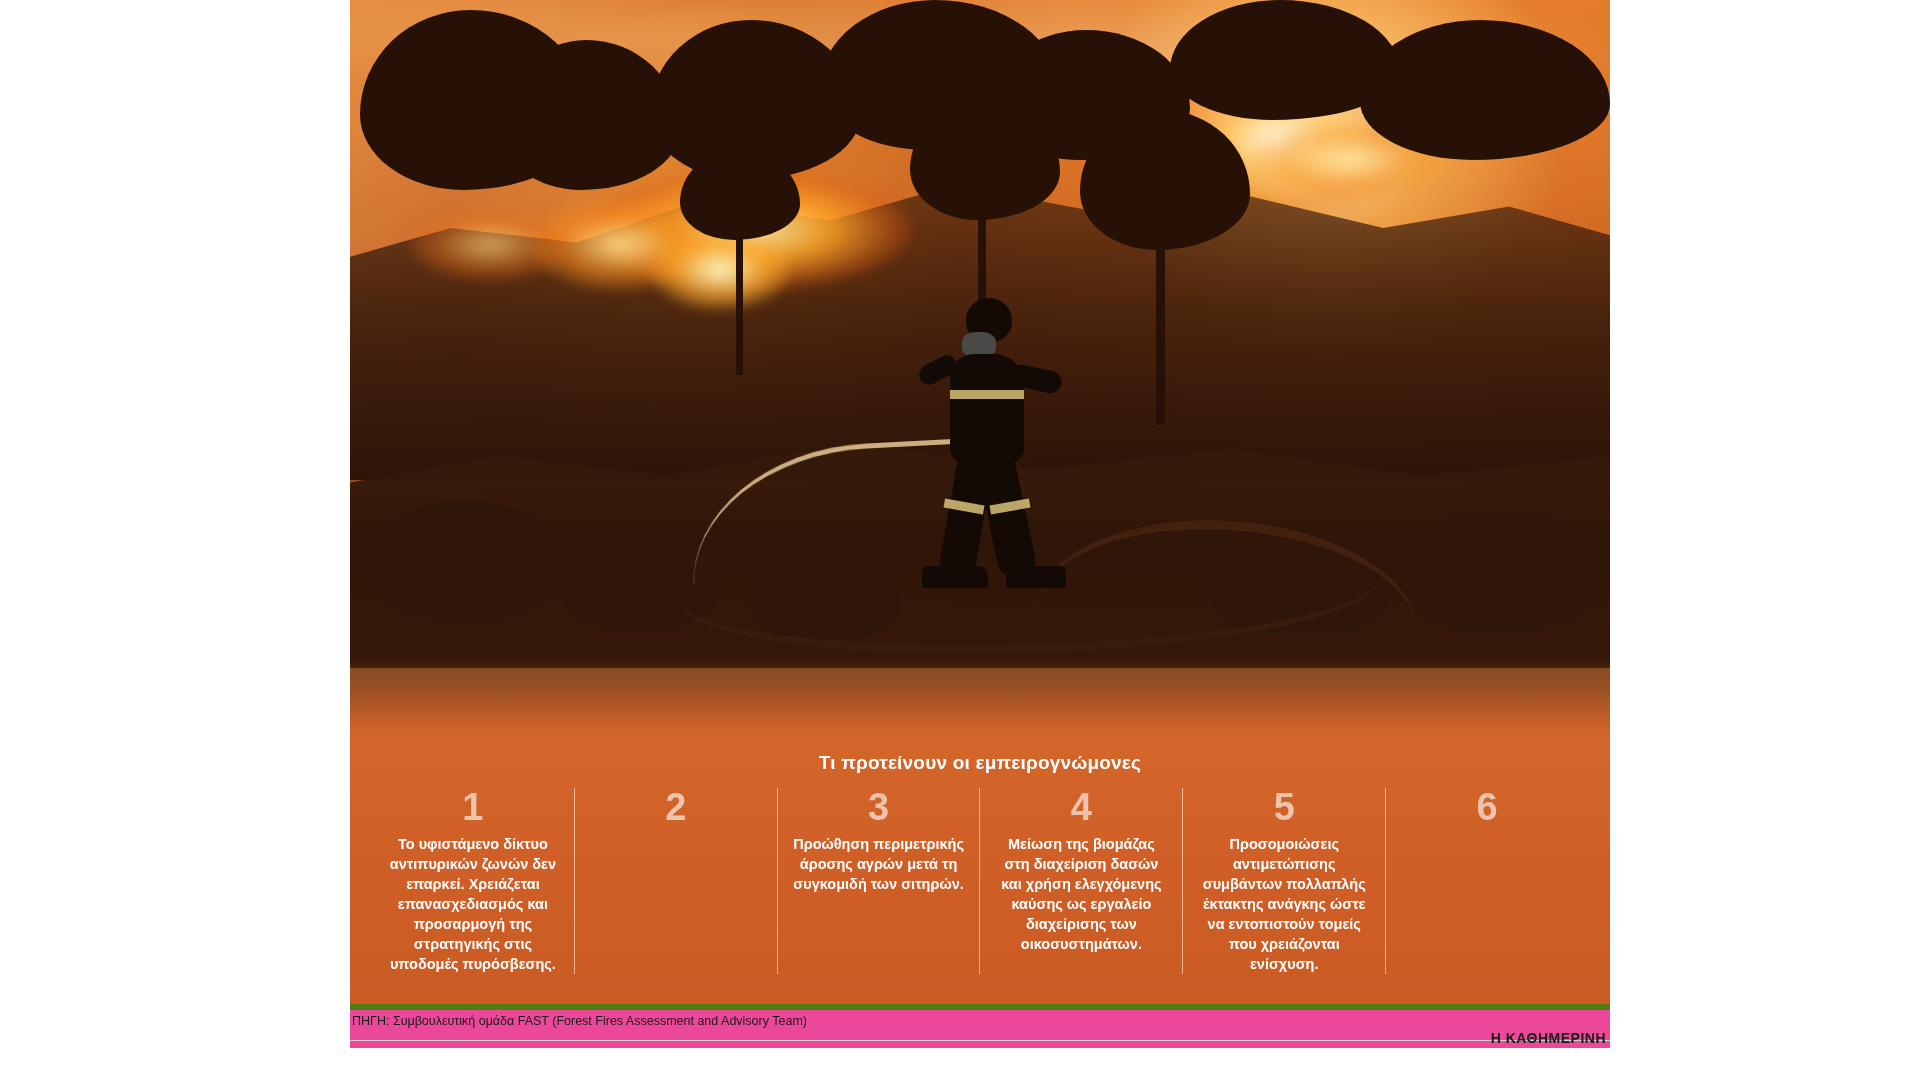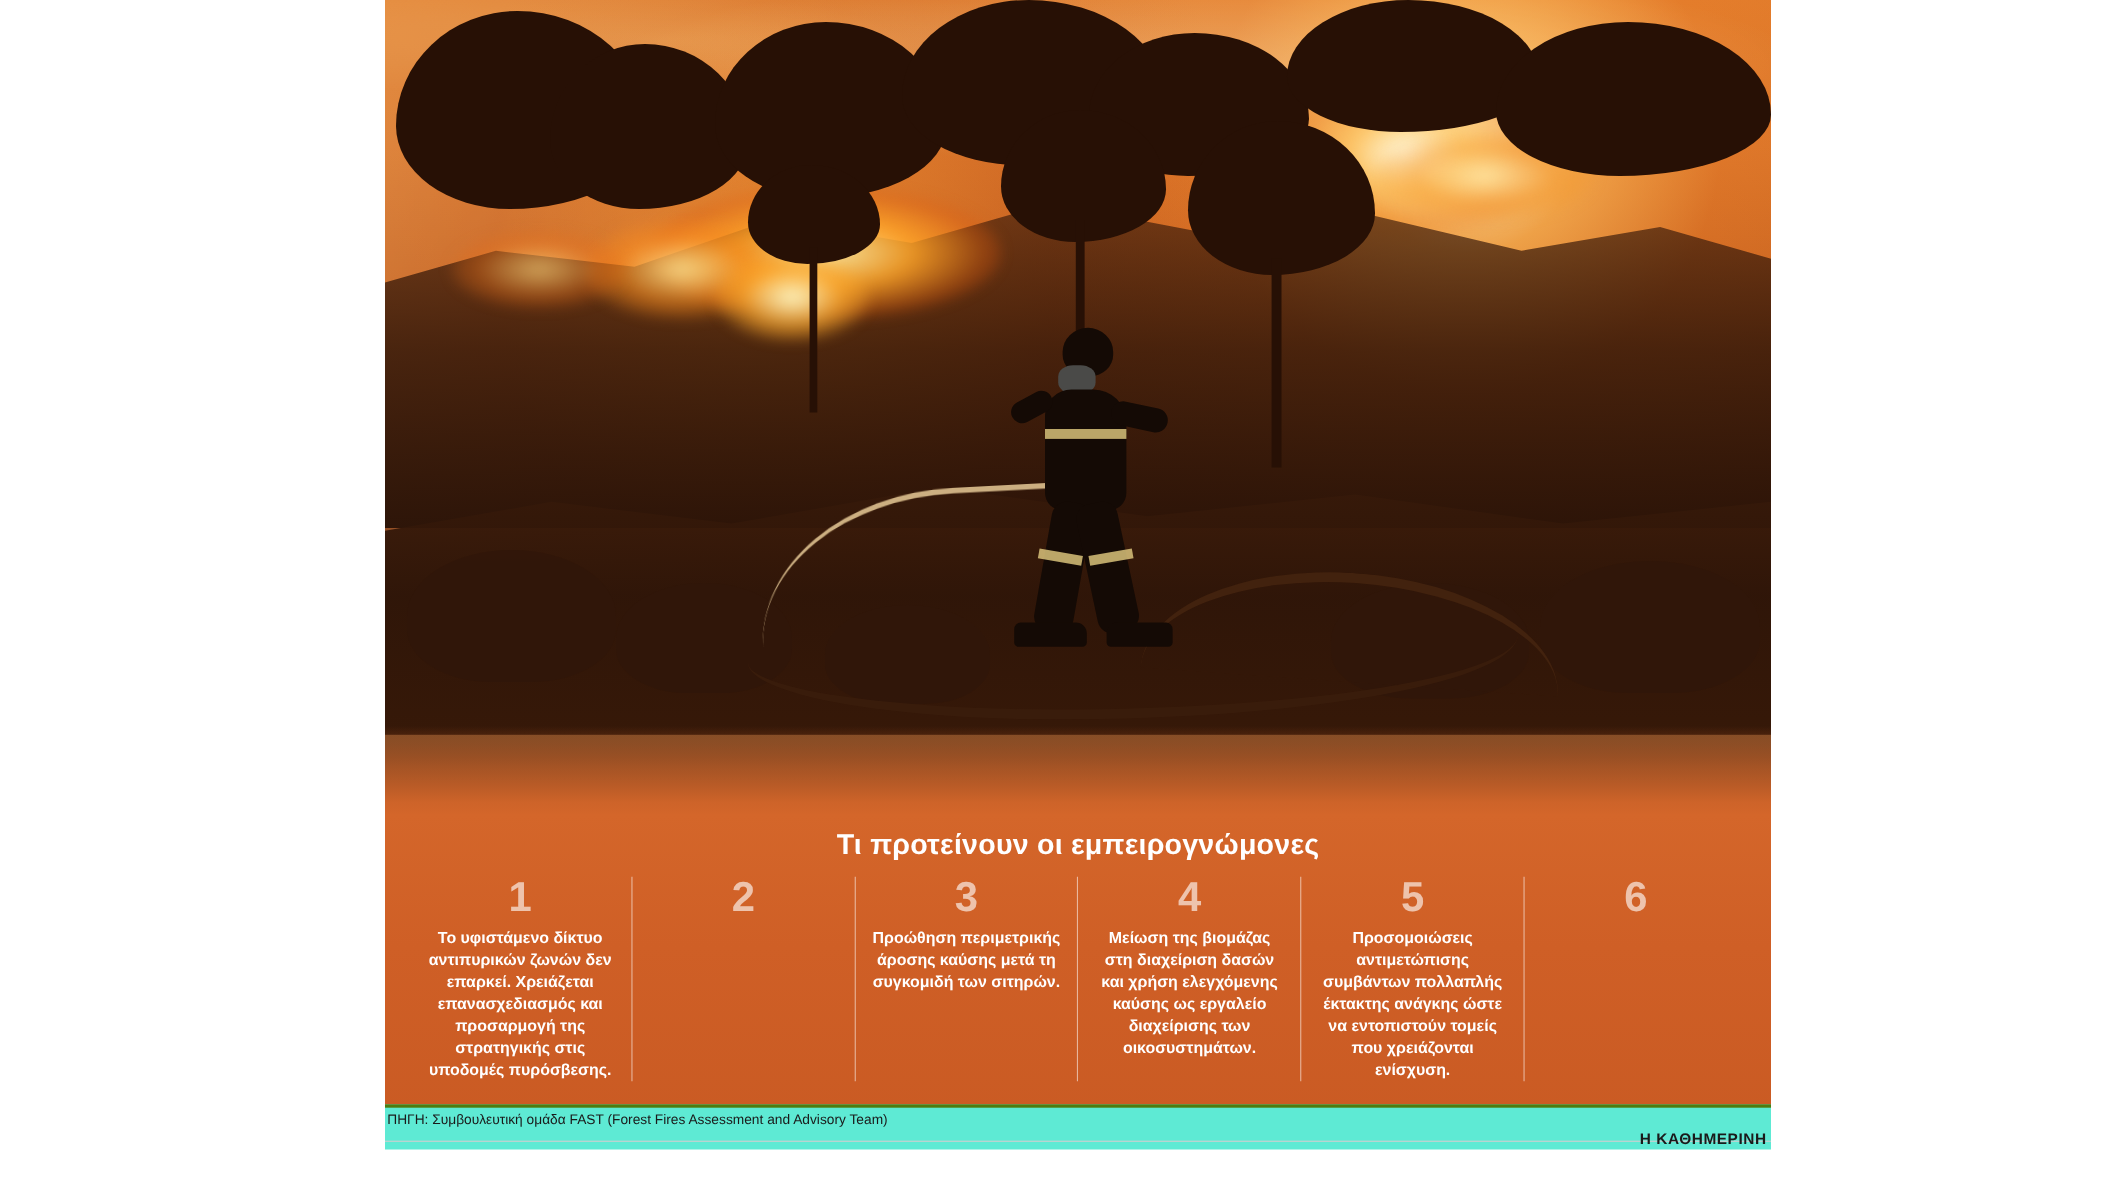--- a/index.html
+++ b/index.html
@@ -163,21 +163,21 @@
     left: 0;
     top: 660px;
     width: 1260px;
     height: 82px;
     background: linear-gradient(180deg, rgba(212,102,42,0) 0%, rgba(212,102,42,0.55) 45%, rgba(212,102,42,0.95) 85%, #d4662a 100%);
     pointer-events: none;
   }
 
   .panel-title {
     text-align: center;
-    font-size: 26px;
+    font-size: 19px;
     font-weight: bold;
     letter-spacing: 0.2px;
     padding-top: 12px;
     color: #ffffff;
   }
 
   .cards {
     display: flex;
     margin-top: 14px;
     padding: 0 22px;
@@ -206,22 +206,22 @@
     font-weight: bold;
   }
 
   
   .footer {
     position: absolute;
     left: 0;
     top: 1004px;
     width: 1260px;
     height: 38px;
-    border-top: 3px solid #4d7c0f;
-    background: #5eead4;
+    border-top: 6px solid #4d7c0f;
+    background: #ec4899;
   }
   .source {
     position: absolute;
     left: 2px;
     top: 4px;
     font-size: 12.5px;
     color: #1a1a1a;
     white-space: nowrap;
   }
   .brand {
@@ -316,21 +316,21 @@
     <div class="cards">
       <div class="card">
         <div class="card-num">1</div>
         <div class="card-text">Το υφιστάμενο δίκτυο αντιπυρικών ζωνών δεν επαρκεί. Χρειάζεται επανασχεδιασμός και προσαρμογή της στρατηγικής στις υποδομές πυρόσβεσης.</div>
       </div>
       <div class="card">
         <div class="card-num">2</div>
       </div>
       <div class="card">
         <div class="card-num">3</div>
-        <div class="card-text">Προώθηση περιμετρικής άροσης καύσης μετά τη συγκομιδή των σιτηρών.</div>
+        <div class="card-text">Προώθηση περιμετρικής άροσης αγρών μετά τη συγκομιδή των σιτηρών.</div>
       </div>
       <div class="card">
         <div class="card-num">4</div>
         <div class="card-text">Μείωση της βιομάζας στη διαχείριση δασών και χρήση ελεγχόμενης καύσης ως εργαλείο διαχείρισης των οικοσυστημάτων.</div>
       </div>
       <div class="card">
         <div class="card-num">5</div>
         <div class="card-text">Προσομοιώσεις αντιμετώπισης συμβάντων πολλαπλής έκτακτης ανάγκης ώστε να εντοπιστούν τομείς που χρειάζονται ενίσχυση.</div>
       </div>
       <div class="card">

